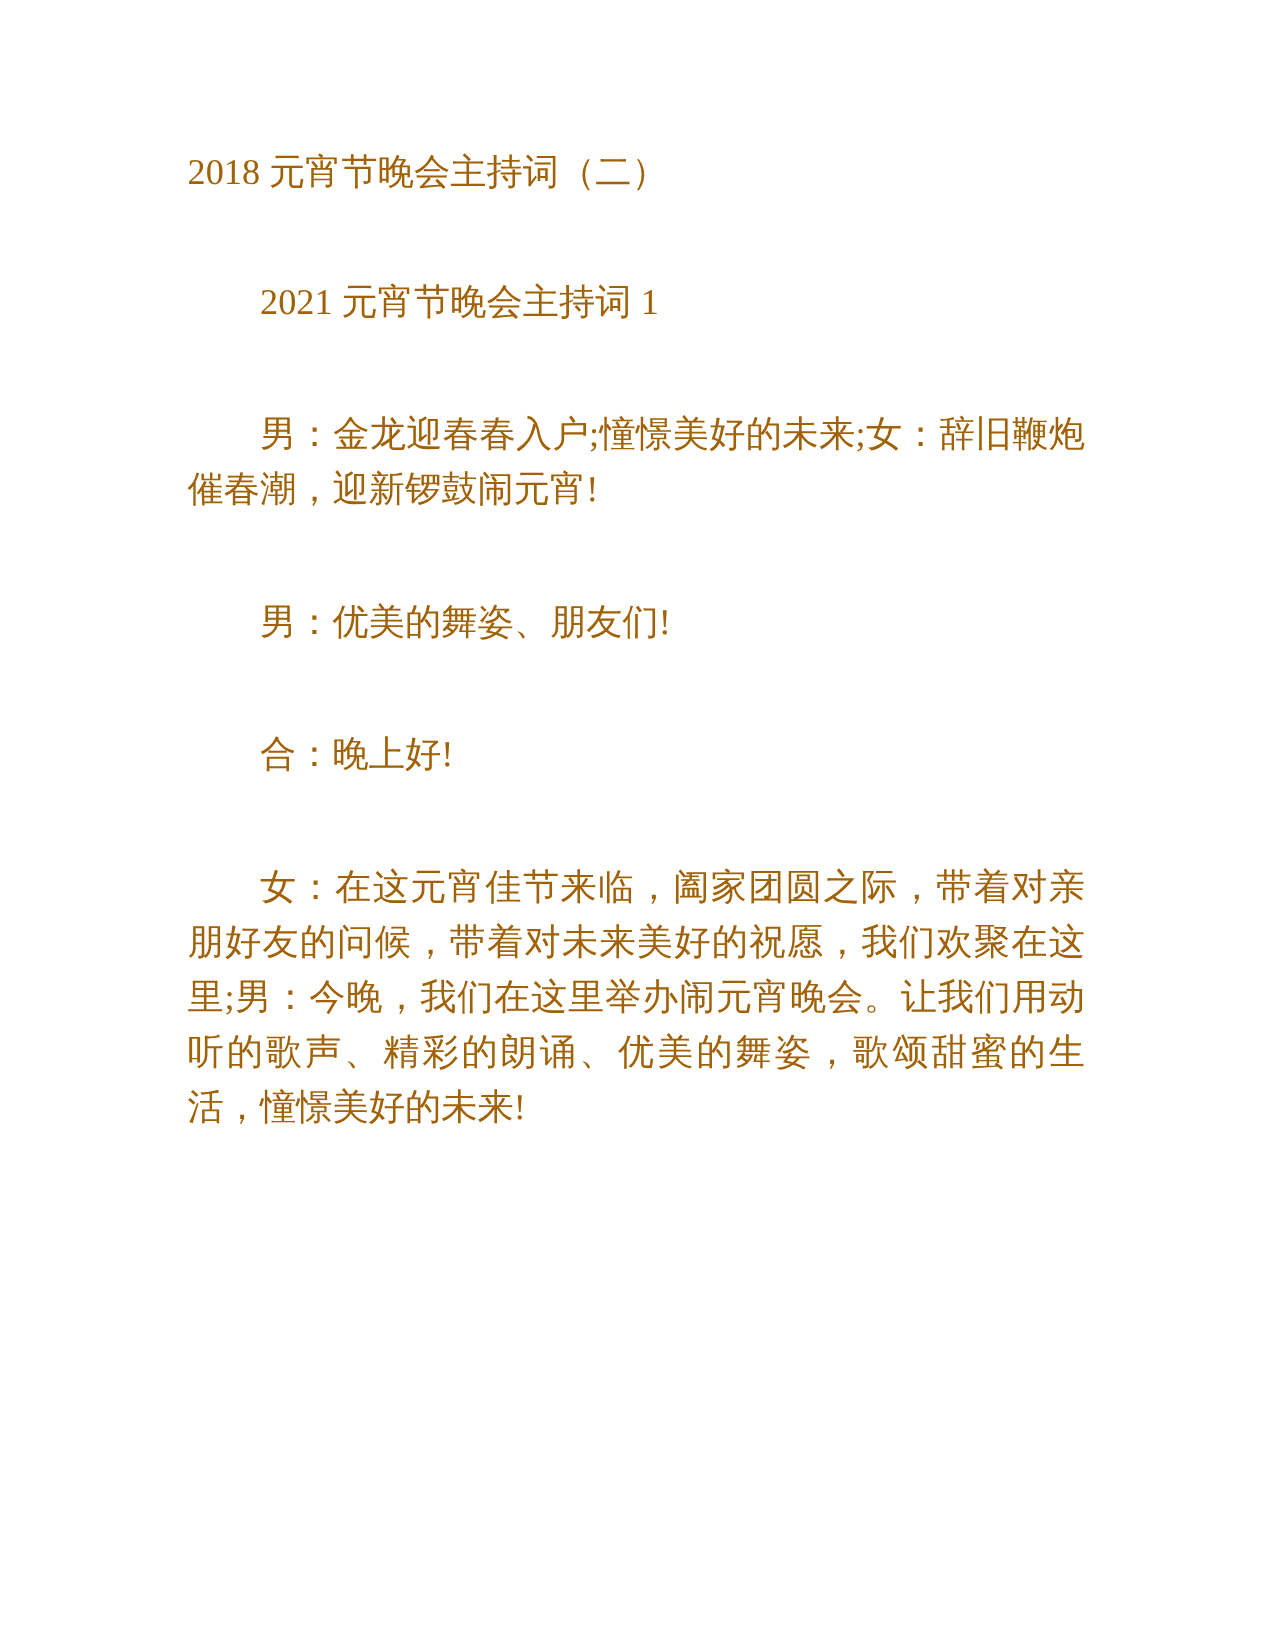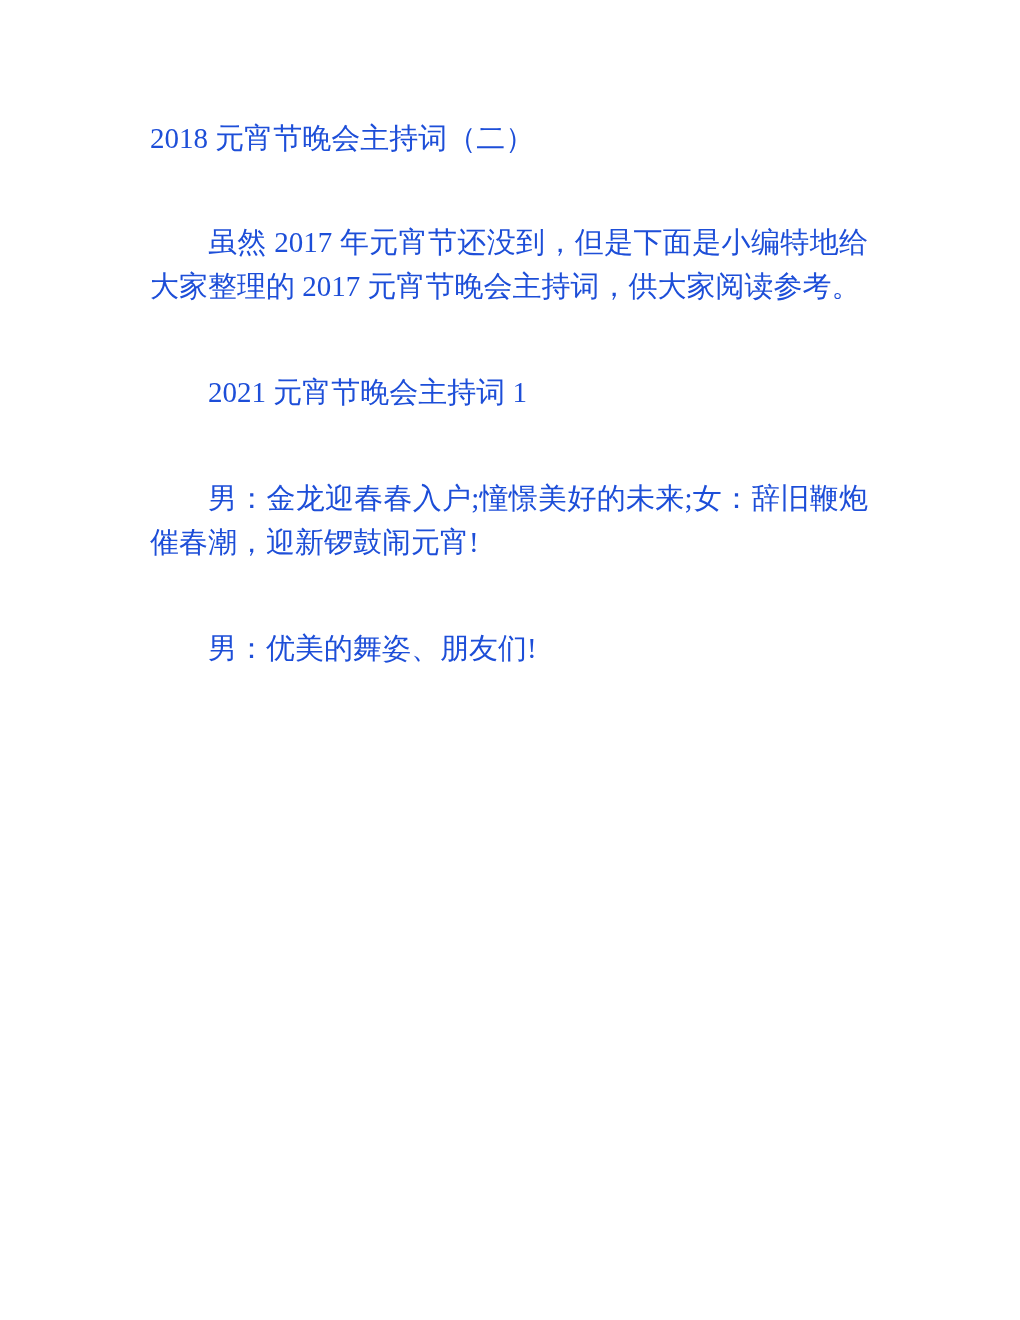--- a/index.html
+++ b/index.html
@@ -13,21 +13,21 @@
     overflow: hidden;
   }
   .page {
     box-sizing: border-box;
     width: 1020px;
     height: 1320px;
     padding: 116px 152px 0 150px;
     font-family: "Liberation Serif", "DejaVu Serif", serif;
     font-size: 29px;
     line-height: 44px;
-    color: #1d4ed8;
+    color: #a16207;
     text-align: justify;
     text-justify: inter-character;
   }
   .doc-title {
     margin: 0 0 60px 0;
     text-indent: 0;
     font-weight: normal;
     font-size: 29px;
   }
   .para {
@@ -37,22 +37,23 @@
   .para:last-child {
     margin-bottom: 0;
   }
 </style>
 </head>
 <body>
 
 <div class="page">
   <h1 class="doc-title">2018 元宵节晚会主持词（二）</h1>
 
-  <p class="para">虽然 2017 年元宵节还没到，但是下面是小编特地给大家整理的 2017 元宵节晚会主持词，供大家阅读参考。</p>
 
   <p class="para">2021 元宵节晚会主持词 1</p>
 
   <p class="para">男：金龙迎春春入户;憧憬美好的未来;女：辞旧鞭炮催春潮，迎新锣鼓闹元宵!</p>
 
   <p class="para">男：优美的舞姿、朋友们!</p>
 
+  <p class="para">合：晚上好!</p>
 
+  <p class="para">女：在这元宵佳节来临，阖家团圆之际，带着对亲朋好友的问候，带着对未来美好的祝愿，我们欢聚在这里;男：今晚，我们在这里举办闹元宵晚会。让我们用动听的歌声、精彩的朗诵、优美的舞姿，歌颂甜蜜的生活，憧憬美好的未来!</p>
 </div>
 
 </body></html>

